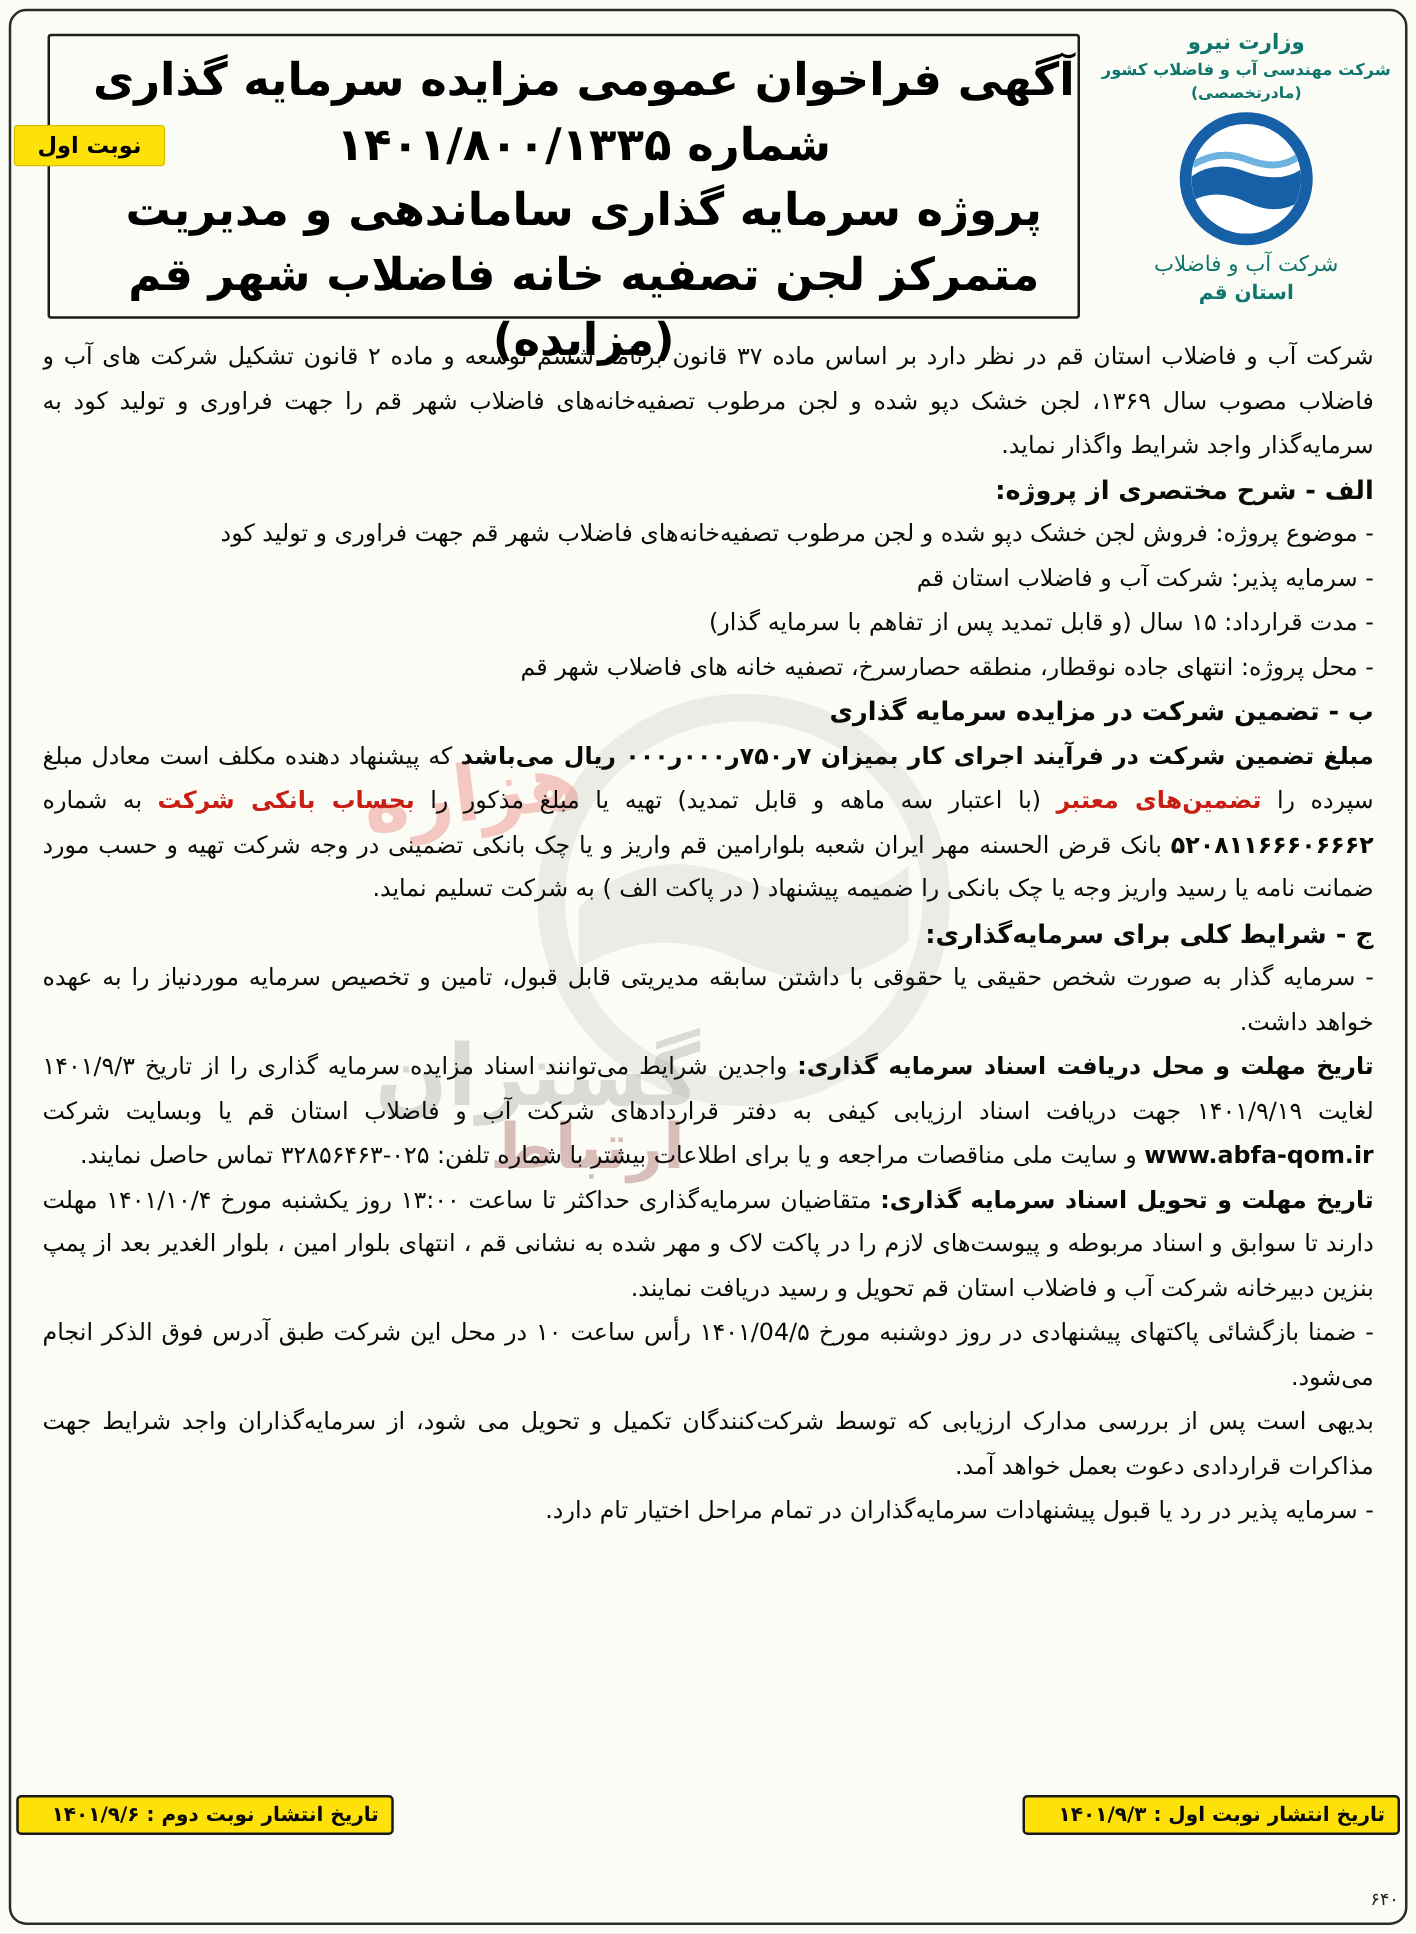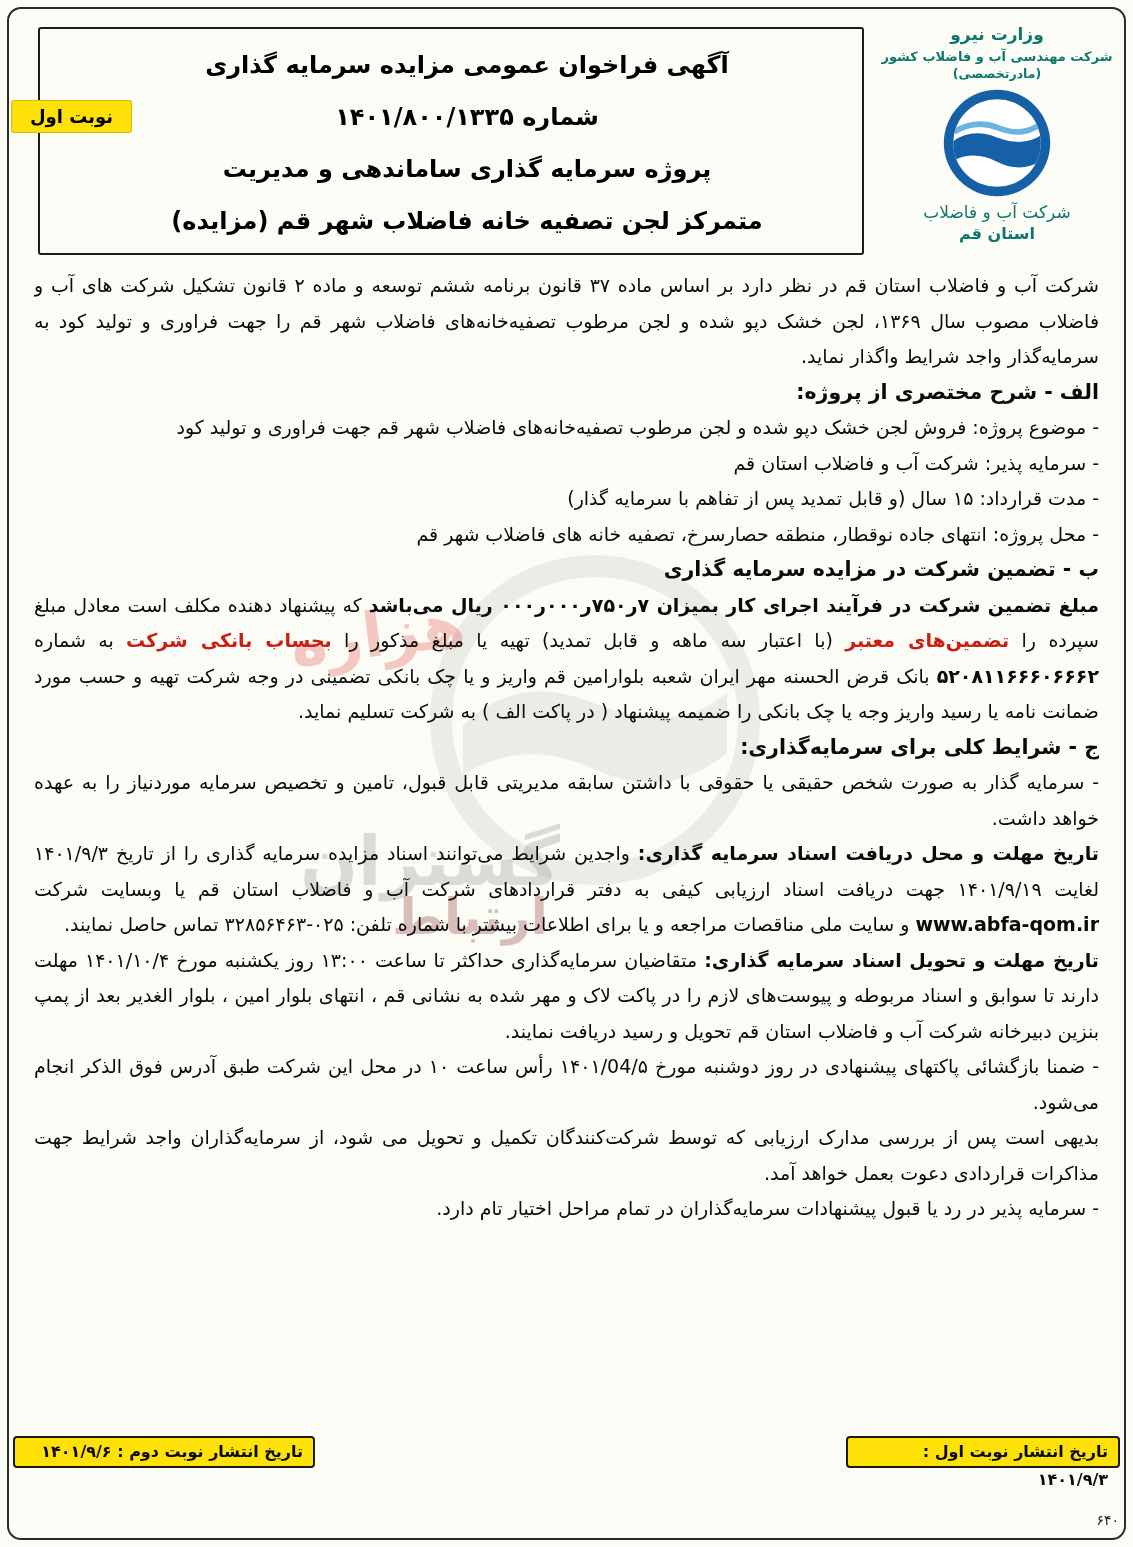--- a/index.html
+++ b/index.html
@@ -12,21 +12,21 @@
   .frame {
     position:absolute; inset:7px; border:2.5px solid #2b2b2b;
     border-radius:14px; pointer-events:none; z-index:4;
   }
   
   .title-box {
     position:absolute; top:27px; left:38px; width:826px; height:228px;
     border:2px solid #1c1c1c; border-radius:3px; text-align:center;
     padding-top:10px; z-index:2; background:transparent;
   }
-  .title-line { font-size:24px; font-weight:bold; line-height:52px; color:#000;padding-left:32px; }
+  .title-line { font-size:36px; font-weight:bold; line-height:52px; color:#000;padding-left:32px; }
   .masthead {
     position:absolute; top:24px; right:14px; width:244px; text-align:center;
     z-index:2; color:#0f766e;
   }
   .m-ministry { font-size:17px; font-weight:bold; }
   .m-parent   { font-size:13px; font-weight:bold; margin-top:5px;text-align:center; }
   .m-note     { font-size:12.5px; font-weight:bold; margin-top:2px; }
   .logo-wrap  { margin:6px auto 3px; width:112px; height:112px; }
   .m-co1 { font-size:17px; font-weight:normal; }
   .m-co2 { font-size:16px; font-weight:bold; margin-top:2px; }
@@ -45,21 +45,21 @@
   b { font-weight:bold; }
   .red { color:#c81e14; font-weight:bold; }
   .url { direction:ltr; unicode-bidi:isolate; font-weight:bold; }
   
   .pub {
     position:absolute; top:1436px; height:32px; line-height:28px;
     background:#ffe10a; border:2px solid #1a1a1a; border-radius:4px;
     font-weight:bold; font-size:16px; text-align:right; z-index:2; padding:0 10px;
   }
   .pub.left  { left:13px;  width:302px; }
-  .pub.right { right:13px; width:274px; }
+  .pub.right { right:13px; width:302px; }
   .office-bar {
     position:absolute; top:1548px; left:16px; right:46px; height:50px;
     background:#2b3274; border-radius:26px; color:#fff; text-align:center;
     line-height:50px; font-size:25px; font-weight:bold; z-index:2;
   }
   .page-num { position:absolute; top:1512px; right:14px; font-size:14px; color:#222; z-index:3; }
   
   .wm { position:absolute; z-index:0; pointer-events:none; }
   .wm-logo  { top:555px; left:430px; width:330px; height:330px; opacity:0.09; }
   .wm-red   { top:598px; left:290px; font-size:62px; font-weight:bold; color:#e0342b; opacity:0.26; transform:rotate(-7deg); }

